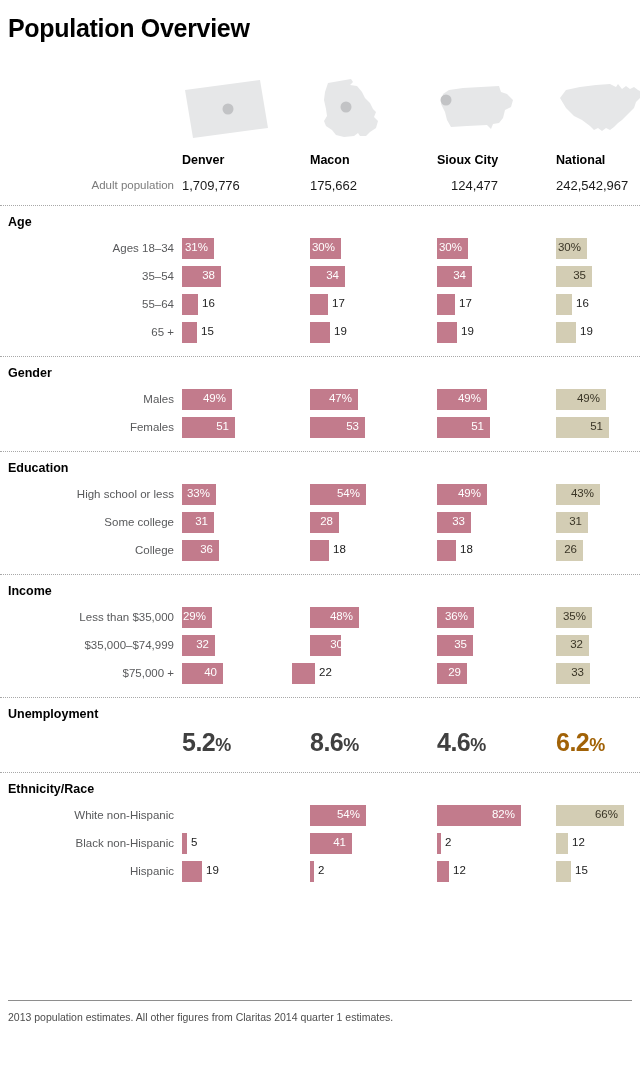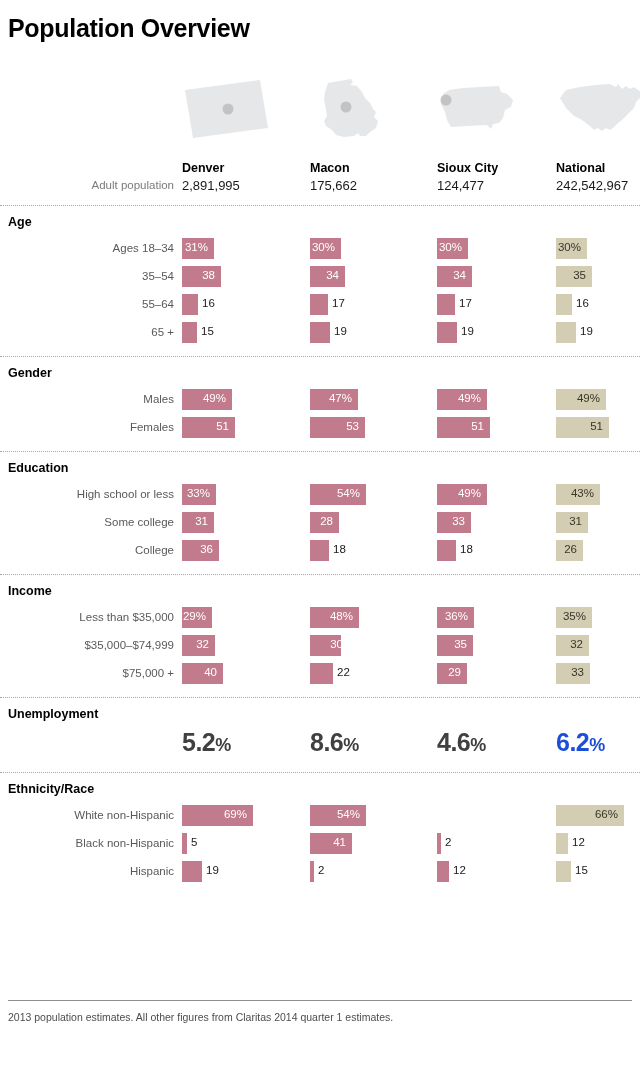--- a/index.html
+++ b/index.html
@@ -44,21 +44,21 @@
   
   #col-headers {
     position: absolute;
     left: 0;
     top: 153px;
     width: 640px;
     height: 18px;
   }
   .col-header {
     position: absolute;
-    top: 8px;
+    top: 0;
     font-size: 12.5px;
     font-weight: bold;
     color: #000000;
     white-space: nowrap;
   }
 
   
   #adult-pop-row {
     position: absolute;
     left: 0;
@@ -142,21 +142,21 @@
   
   .unemp-value {
     position: absolute;
     top: 0;
     font-size: 25px;
     font-weight: bold;
     color: #404040;
     white-space: nowrap;
     letter-spacing: -0.5px;
   }
-  .unemp-value.national { color: #1d4ed8; }
+  .unemp-value.national { color: #a16207; }
   .unemp-value .pct { font-size: 18px; }
 
   
   #footer-rule {
     position: absolute;
     left: 8px;
     top: 1000px;
     width: 624px;
     height: 0;
     border-top: 1px solid #8e8e8e;
@@ -209,23 +209,23 @@
 
 <div id="col-headers">
   <div class="col-header" style="left:182px;">Denver</div>
   <div class="col-header" style="left:310px;">Macon</div>
   <div class="col-header" style="left:437px;">Sioux City</div>
   <div class="col-header" style="left:556px;">National</div>
 </div>
 
 <div id="adult-pop-row">
   <div id="adult-pop-label">Adult population</div>
-  <div class="adult-pop-value" style="left:182px;">2,891,995</div>
+  <div class="adult-pop-value" style="left:182px;">1,709,776</div>
   <div class="adult-pop-value" style="left:310px;">175,662</div>
-  <div class="adult-pop-value" style="left:437px;">124,477</div>
+  <div class="adult-pop-value" style="left:451px;">124,477</div>
   <div class="adult-pop-value" style="left:556px;">242,542,967</div>
 </div>
 
 <div id="sections-root">
     <div class="divider" style="top: 205px;"></div>
     <div class="section-title" style="top: 215px;">Age</div>
     <div class="bar-row" style="top: 238px;">
       <div class="row-label">Ages 18–34</div>
       <div class="bar-wrap" style="left: 182px; width: 92px;">
         <div class="bar" style="width: 32px;"></div>
@@ -439,21 +439,21 @@
         <div class="bar national" style="width: 33px;"></div>
         <div class="bar-label-in dark" style="left: 0px; width: 27px;">32</div>
       </div>
     </div>
     <div class="bar-row" style="top: 663px;">
       <div class="row-label">$75,000 +</div>
       <div class="bar-wrap" style="left: 182px; width: 101px; padding-left: 36px;">
         <div class="bar" style="width: 41px;"></div>
         <div class="bar-label-in" style="left: 0px; width: 35px;">40</div>
       </div>
-      <div class="bar-wrap" style="left: 310px; width: 83px;">
+      <div class="bar-wrap" style="left: 292px; width: 83px;">
         <div class="bar" style="width: 23px;"></div>
         <div class="bar-label-out" style="left: 27px;">22</div>
       </div>
       <div class="bar-wrap" style="left: 437px; width: 90px;">
         <div class="bar" style="width: 30px;"></div>
         <div class="bar-label-in" style="left: 0px; width: 24px;">29</div>
       </div>
       <div class="bar-wrap" style="left: 556px; width: 94px;">
         <div class="bar national" style="width: 34px;"></div>
         <div class="bar-label-in dark" style="left: 0px; width: 28px;">33</div>
@@ -462,27 +462,27 @@
     <div class="divider" style="top: 697px;"></div>
     <div class="section-title" style="top: 707px;">Unemployment</div>
     <div class="unemp-value" style="left: 182px; top: 728px;"><span>5.2</span><span class="pct">%</span></div>
     <div class="unemp-value" style="left: 310px; top: 728px;"><span>8.6</span><span class="pct">%</span></div>
     <div class="unemp-value" style="left: 437px; top: 728px;"><span>4.6</span><span class="pct">%</span></div>
     <div class="unemp-value national" style="left: 556px; top: 728px;"><span>6.2</span><span class="pct">%</span></div>
     <div class="divider" style="top: 772px;"></div>
     <div class="section-title" style="top: 782px;">Ethnicity/Race</div>
     <div class="bar-row" style="top: 805px;">
       <div class="row-label">White non-Hispanic</div>
-      <div class="bar-wrap" style="left: 182px; width: 131px;">
-        <div class="bar" style="width: 71px;"></div>
-        <div class="bar-label-in" style="left: 0px; width: 65px;">69%</div>
-      </div>
       <div class="bar-wrap" style="left: 310px; width: 116px;">
         <div class="bar" style="width: 56px;"></div>
         <div class="bar-label-in" style="left: 0px; width: 50px;">54%</div>
+      </div>
+      <div class="bar-wrap" style="left: 437px; width: 144px;">
+        <div class="bar" style="width: 84px;"></div>
+        <div class="bar-label-in" style="left: 0px; width: 78px;">82%</div>
       </div>
       <div class="bar-wrap" style="left: 556px; width: 128px;">
         <div class="bar national" style="width: 68px;"></div>
         <div class="bar-label-in dark" style="left: 0px; width: 62px;">66%</div>
       </div>
     </div>
     <div class="bar-row" style="top: 833px;">
       <div class="row-label">Black non-Hispanic</div>
       <div class="bar-wrap" style="left: 182px; width: 65px;">
         <div class="bar" style="width: 5px;"></div>

